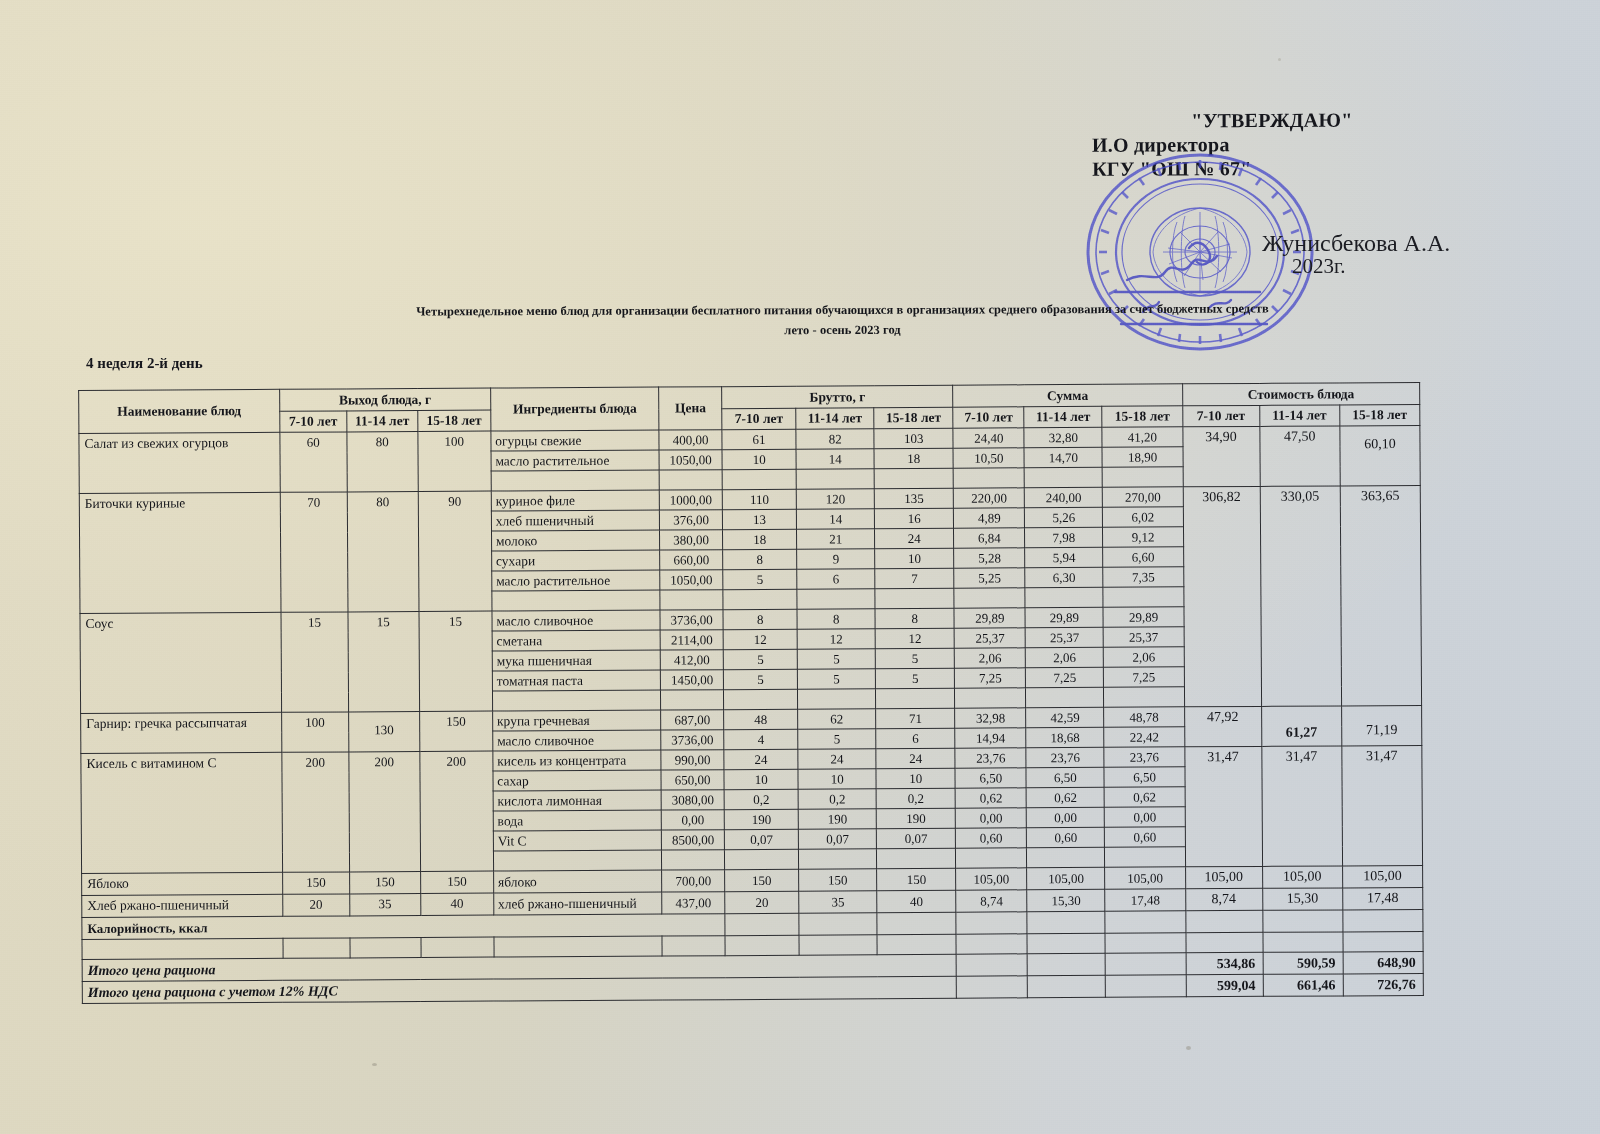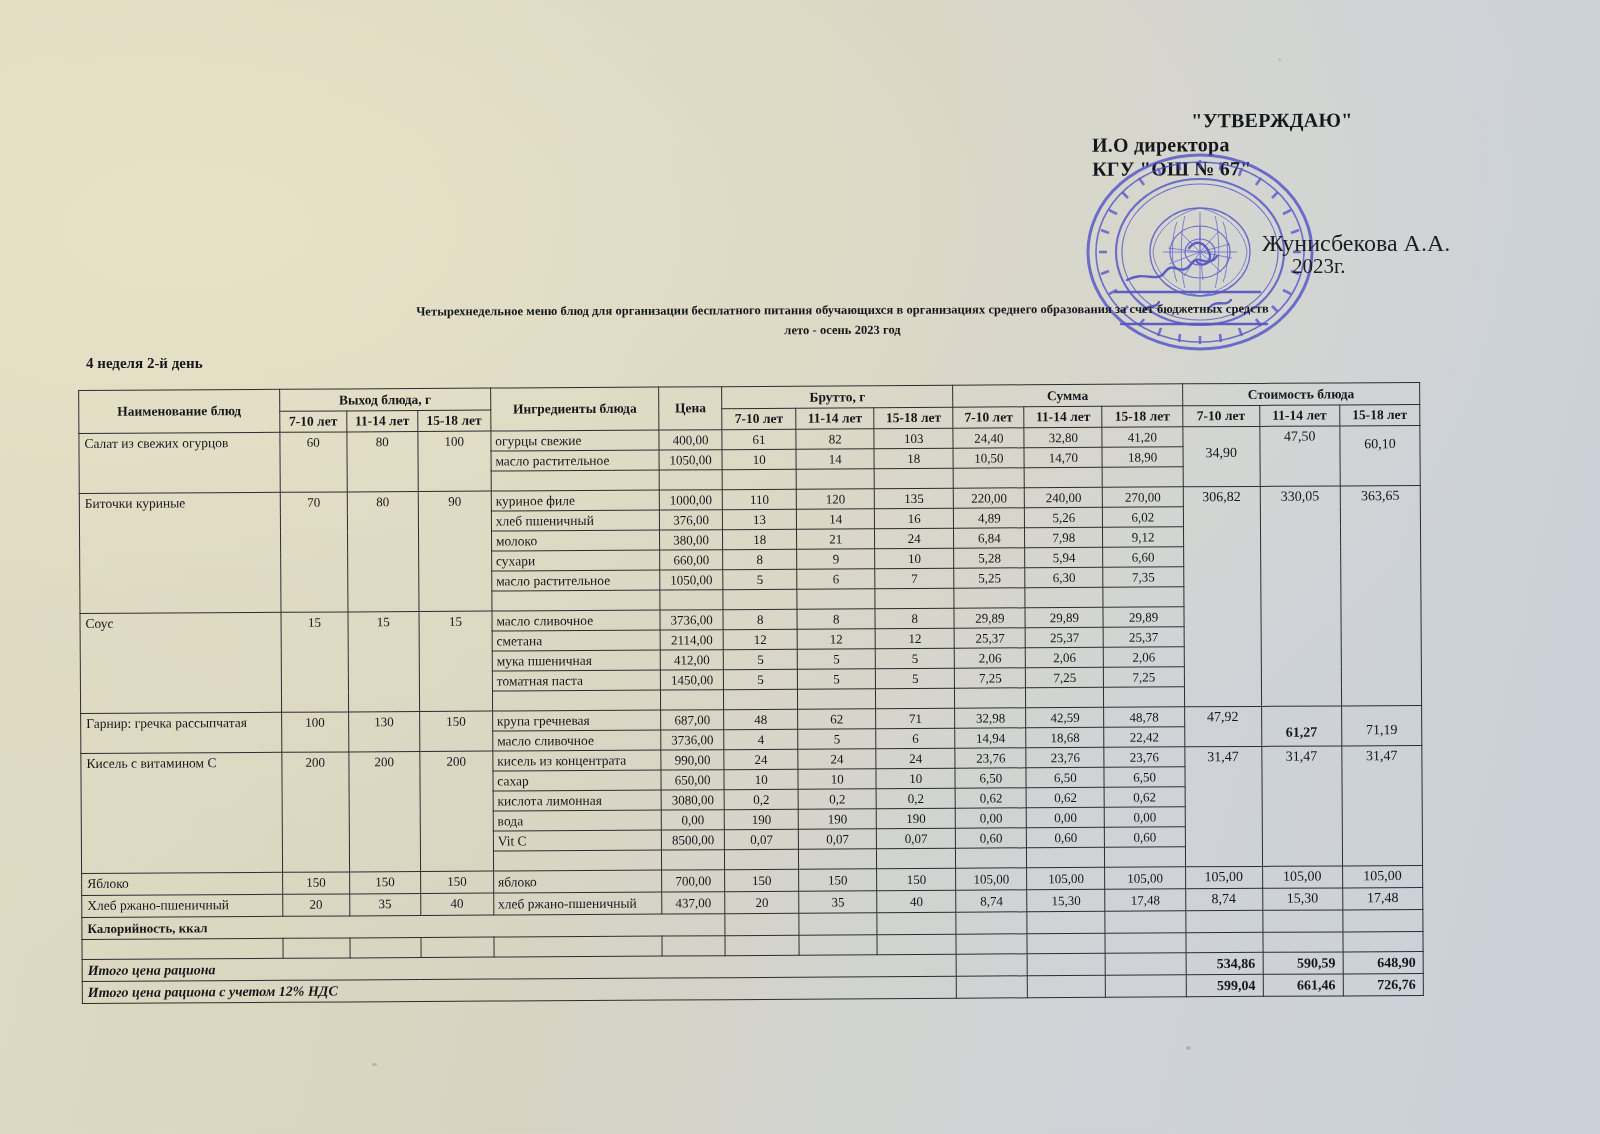--- a/index.html
+++ b/index.html
@@ -245,21 +245,21 @@
           <td class="c" rowspan="3" style="vertical-align: top; padding-top: 2px;">80</td>
           <td class="c" rowspan="3" style="vertical-align: top; padding-top: 2px;">100</td>
           <td class="ing">огурцы свежие</td>
           <td class="c">400,00</td>
           <td class="c">61</td>
           <td class="c">82</td>
           <td class="c">103</td>
           <td class="c">24,40</td>
           <td class="c">32,80</td>
           <td class="c">41,20</td>
-          <td class="c cost" rowspan="3" style="vertical-align: top; padding-top: 18px;">34,90</td>
+          <td class="c cost" rowspan="3" style="vertical-align: top; padding-top: 2px;">34,90</td>
           <td class="c cost" rowspan="3" style="vertical-align: top; padding-top: 2px;">47,50</td>
           <td class="c cost" rowspan="3" style="vertical-align: top; padding-top: 10px;">60,10</td>
         </tr>
         <tr>
           <td class="ing">масло растительное</td>
           <td class="c">1050,00</td>
           <td class="c">10</td>
           <td class="c">14</td>
           <td class="c">18</td>
           <td class="c">10,50</td>
@@ -393,21 +393,21 @@
           <td class="blank"></td>
           <td class="blank"></td>
           <td class="blank"></td>
           <td class="blank"></td>
           <td class="blank"></td>
           <td class="blank"></td>
         </tr>
         <tr>
           <td class="dish" rowspan="2">Гарнир: гречка рассыпчатая</td>
           <td class="c" rowspan="2" style="vertical-align: top; padding-top: 2px;">100</td>
-          <td class="c" rowspan="2" style="vertical-align: top; padding-top: 2px;">130</td>
+          <td class="c" rowspan="2" style="vertical-align: top; padding-top: 10px;">130</td>
           <td class="c" rowspan="2" style="vertical-align: top; padding-top: 2px;">150</td>
           <td class="ing">крупа гречневая</td>
           <td class="c">687,00</td>
           <td class="c">48</td>
           <td class="c">62</td>
           <td class="c">71</td>
           <td class="c">32,98</td>
           <td class="c">42,59</td>
           <td class="c">48,78</td>
           <td class="c cost" rowspan="2" style="vertical-align: top; padding-top: 2px;">47,92</td>

